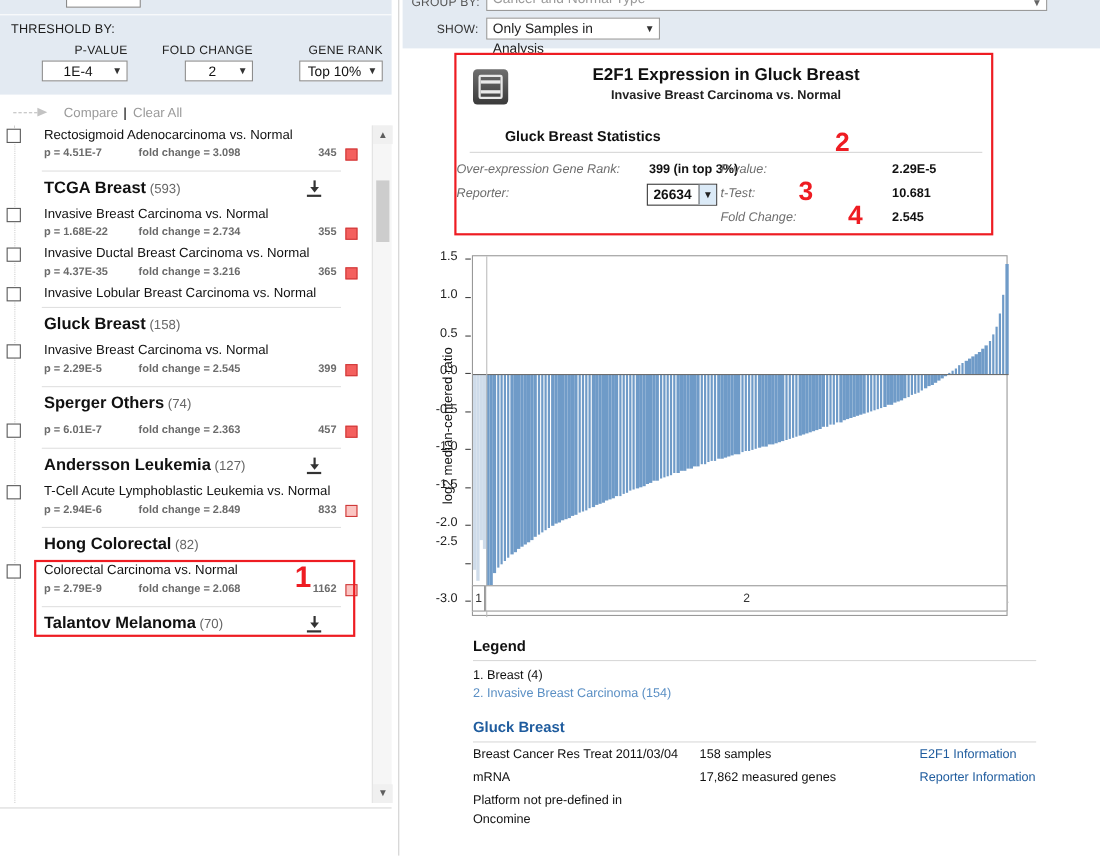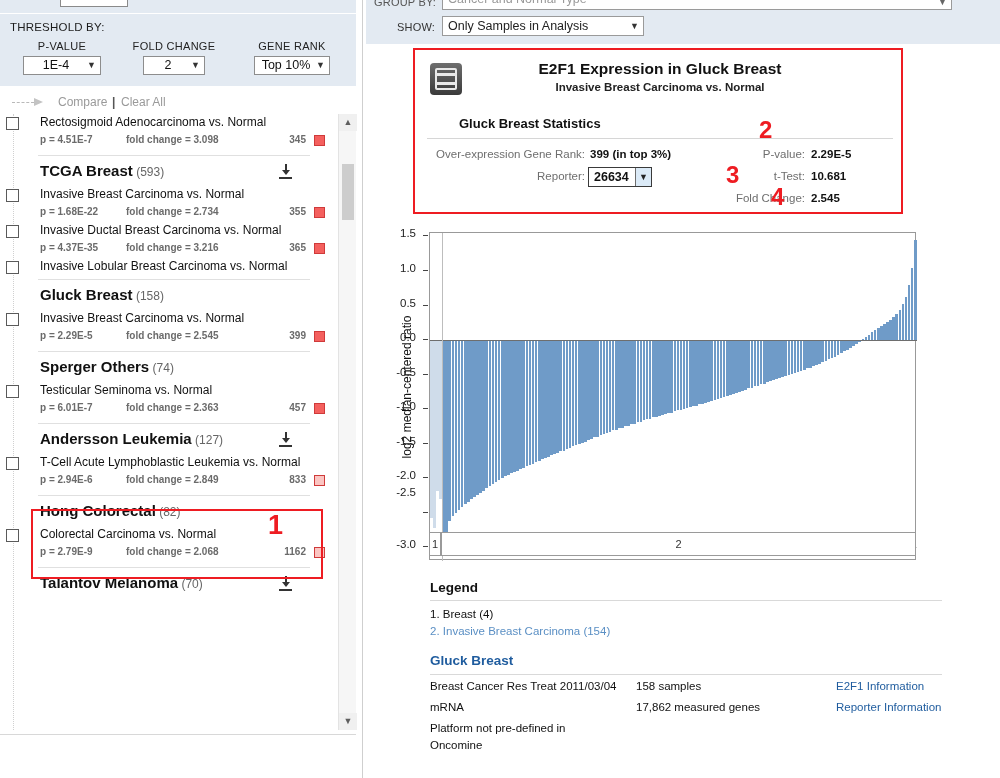--- a/index.html
+++ b/index.html
@@ -27,21 +27,21 @@
   }
   #threshold-bar {
     position: absolute; left: 0; top: 14px; width: 356px; height: 72px;
     background: #e3eaf2;
   }
   .thr-label {
     position: absolute; left: 10px; top: 7px;
     font-size: 11.5px; color: #1c1c1c; letter-spacing: .2px;
     font-family: "Liberation Sans", sans-serif;
   }
-  .thr-col { position: absolute; top: 26px; text-align: center; }
+  .thr-col { position: absolute; top: 26px; text-align: right; }
   .thr-col .cap {
     font-size: 11px; color: #222; letter-spacing: .3px; margin-bottom: 3px;
     white-space: nowrap;
   }
   .mini-select {
     display: inline-flex; align-items: center; justify-content: center;
     background: #fff; border: 1px solid #8d8d8d;
     font-size: 12.5px; color: #111; height: 19px;
     padding: 0 4px; position: relative;
     font-family: "Liberation Sans", sans-serif;
@@ -209,21 +209,21 @@
     position: absolute; left: 0; top: 31px; width: 490px; text-align: center;
     font-size: 11.5px; font-weight: bold; color: #222;
   }
   .st-secthead {
     position: absolute; left: 14px; top: 66px;
     font-size: 13px; font-weight: bold; color: #111; margin-left: 30px;
   }
   .st-rule {
     position: absolute; left: 12px; top: 88px; width: 466px; height: 1px; background: #d6d6d6;
   }
-  .st-lbl { position: absolute; font-size: 11.5px; color: #6e6e6e; text-align: right; }
+  .st-lbl { position: absolute; font-size: 11.5px; color: #6e6e6e; text-align: left; font-style: italic; }
   .st-val { position: absolute; font-size: 11.5px; color: #111; font-weight: bold; }
   #reporter-select {
     position: absolute; left: 173px; top: 117px; width: 64px; height: 20px;
     background: #fff; border: 1px solid #3a3a3a;
   }
   #reporter-select .rv {
     position: absolute; left: 5px; top: 2px; font-size: 12.5px; color: #111; font-weight: bold;
   }
   #reporter-select .rbtn {
     position: absolute; right: 0; top: 0; width: 16px; height: 18px;
@@ -390,21 +390,20 @@
               <span class="pv">p = 2.29E-5</span>
               <span class="fc">fold change = 2.545</span>
               <span class="rk">399</span>
               <span class="swatch" style="background: rgb(244, 96, 94);"></span>
             </div>
           </div>
           <div class="divider"></div>
           <div class="group-head"><span class="gname">Sperger Others<span class="gcount"> (74)</span></span></div>
           <div class="row">
             <div class="chk"></div>
-            <div class="sig-title">Testicular Seminoma vs. Normal</div>
             <div class="sig-stats">
               <span class="pv">p = 6.01E-7</span>
               <span class="fc">fold change = 2.363</span>
               <span class="rk">457</span>
               <span class="swatch" style="background: rgb(244, 96, 94);"></span>
             </div>
           </div>
           <div class="divider"></div>
           <div class="group-head"><span class="gname">Andersson Leukemia<span class="gcount"> (127)</span></span><div class="dl-icon">
               <div class="stem"></div>
@@ -458,21 +457,21 @@
   <div id="right-panel">
 
     <div id="rp-topbar">
       <div class="rp-lbl" style="left:8px; top:-4px; color:#555;">GROUP BY:</div>
       <div class="cut-select" style="left:76px; top:-10px; width:510px;">
         <span>Cancer and Normal Type</span>
         <span class="arr" style="position:absolute; right:4px; top:3px; font-size:9px; color:#666;">▼</span>
       </div>
 
       <div class="rp-lbl" style="left:31px; top:21px;">SHOW:</div>
-      <div class="wide-select" style="left:76px; top:16px; width:202px;">
+      <div class="wide-select" style="left:76px; top:16px; width:158px;">
         <span>Only Samples in Analysis</span>
         <span class="arr">▼</span>
       </div>
     </div>
 
     <div id="stats-box">
       <div id="doc-icon">
         <div class="sq"></div>
           <div class="l1"></div>
           <div class="l2"></div>

